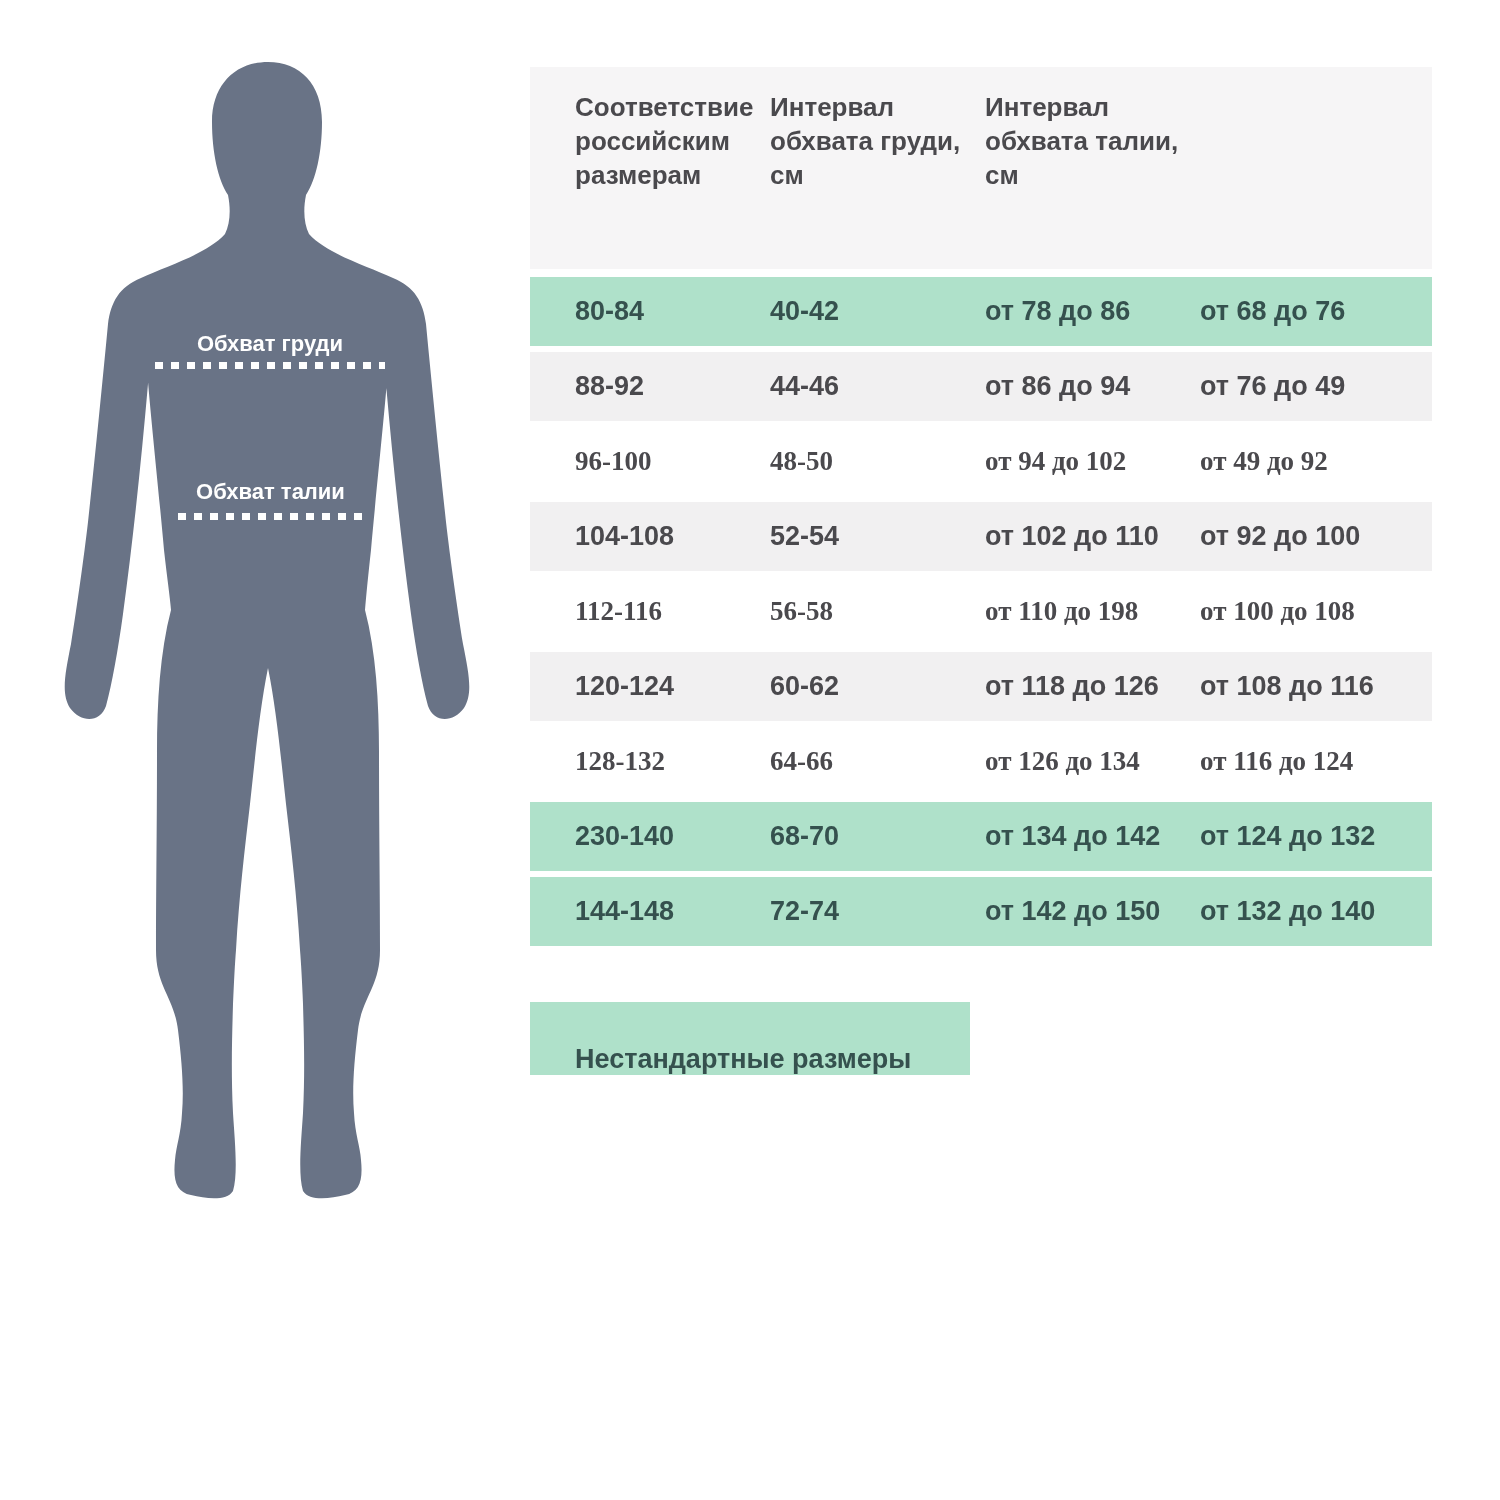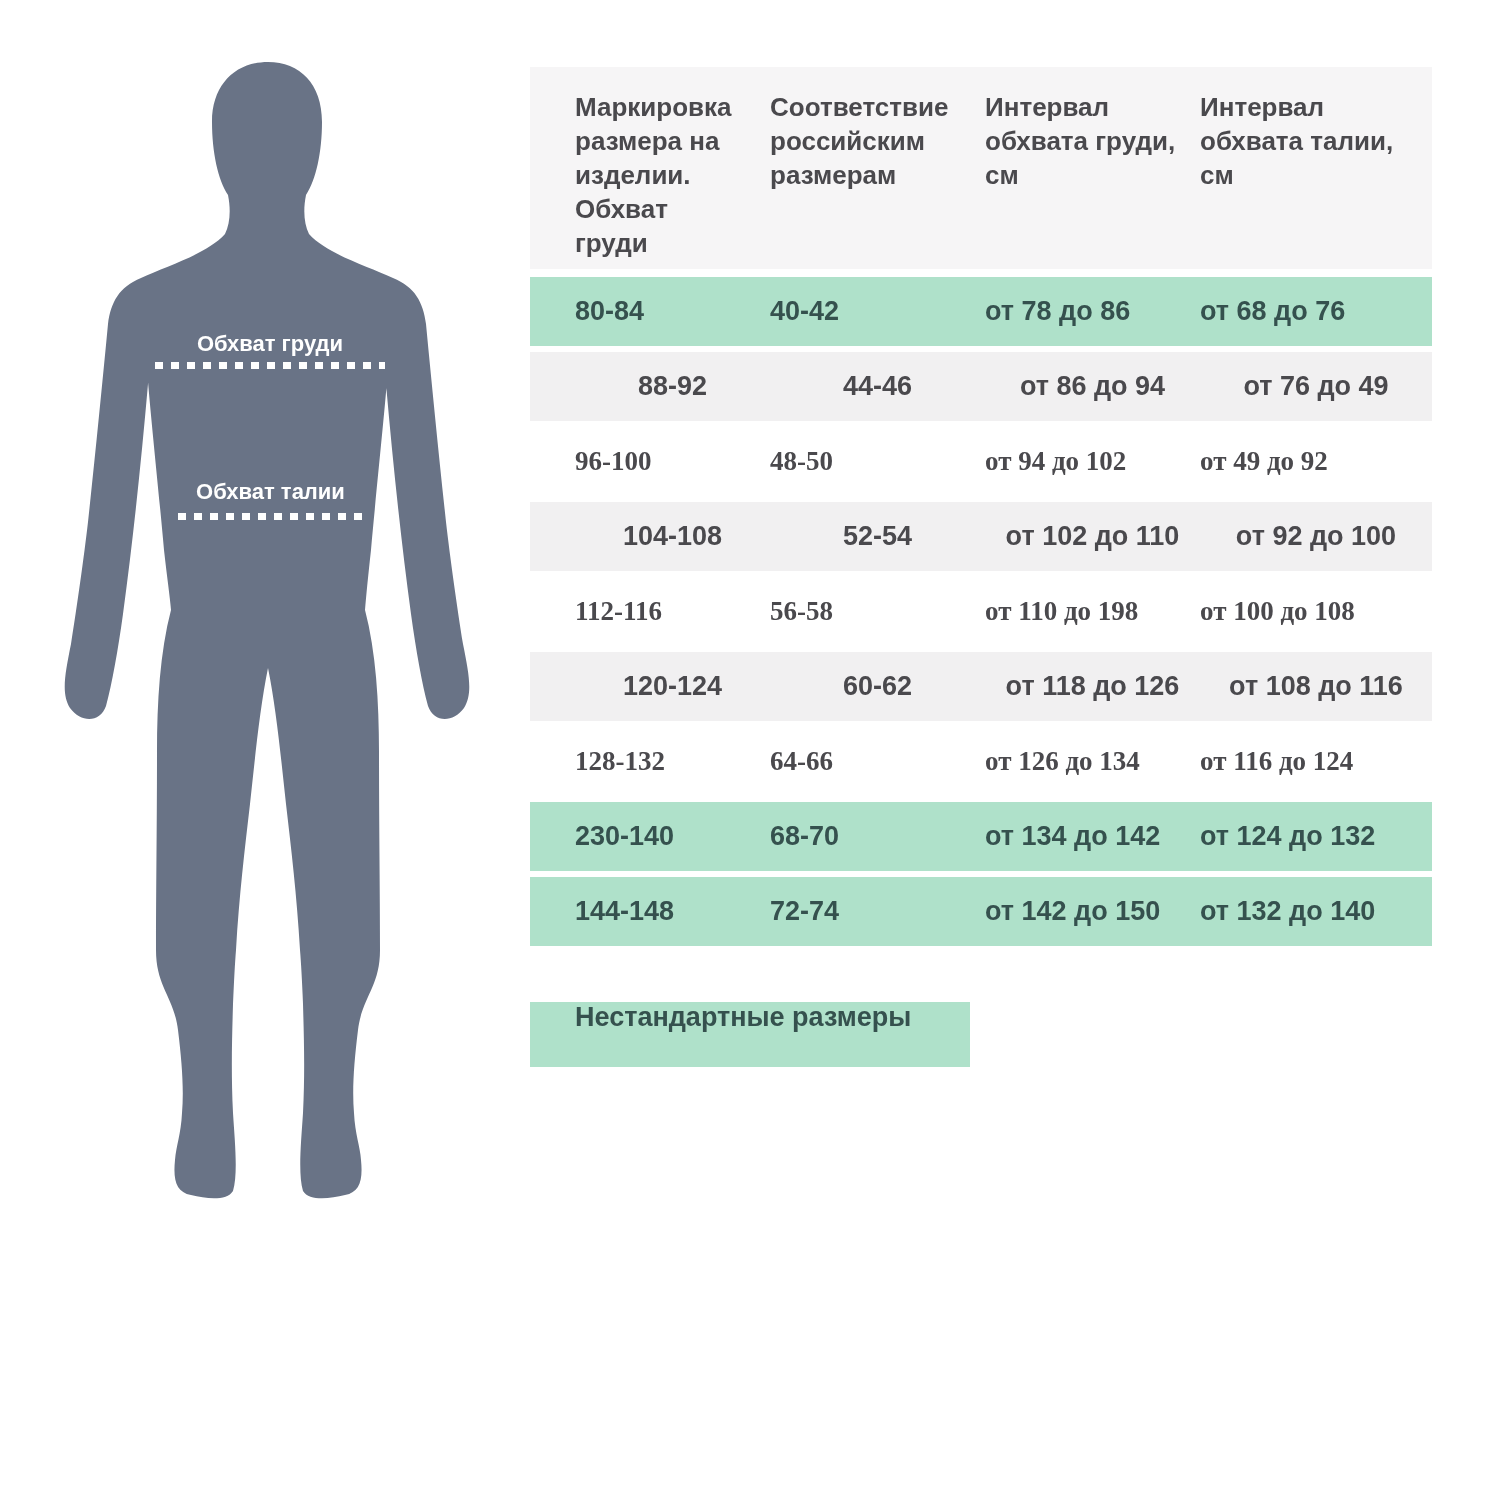--- a/index.html
+++ b/index.html
@@ -34,27 +34,27 @@
     align-items:start;
   }
   .th{padding-right:14px;}
   .th1{max-width:168px;}
   .tbody{display:flex;flex-direction:column;gap:6px;margin-top:8px;}
   .row{
     height:69px;align-items:center;
     color:var(--text-dark,#4a494d);font-size:27px;font-weight:bold;white-space:nowrap;
   }
   .row-white{background:#ffffff;font-family:Liberation Serif, serif;}
-  .row-gray{background:var(--row-gray,#f1f0f1);text-align:center;}
+  .row-gray{background:var(--row-gray,#f1f0f1);}
   .row-green{background:var(--highlight-green,#afe1ca);color:var(--highlight-text,#35514e);}
   
   .legend{
-    position:absolute;left:530px;top:1002px;width:440px;height:65px;
+    position:absolute;left:530px;top:1002px;width:440px;height:73px;
     background:var(--highlight-green,#afe1ca);color:var(--highlight-text,#35514e);
-    font-size:27px;font-weight:bold;display:flex;align-items:flex-start;
+    font-size:27px;font-weight:bold;display:flex;align-items:flex-end;
     padding-left:45px;box-sizing:border-box;white-space:nowrap;
   }
 </style>
 </head>
 <body>
 
 <div class="canvas">
 
   <svg class="figure-svg" viewBox="0 0 420 1150" xmlns="http://www.w3.org/2000/svg" aria-hidden="true">
     <path d="
@@ -114,21 +114,20 @@
   </svg>
 
   <div class="measure-label chest-label">Обхват груди</div>
   <div class="dotted-line chest-line"></div>
 
   <div class="measure-label waist-label">Обхват талии</div>
   <div class="dotted-line waist-line"></div>
 
   <div class="size-table">
     <div class="thead grid-cols">
-      <div class="th th1">Маркировка размера на изделии. Обхват груди</div>
       <div class="th">Соответствие российским размерам</div>
       <div class="th">Интервал обхвата груди, см</div>
       <div class="th">Интервал обхвата талии, см</div>
     </div>
     <div class="tbody">
         <div class="row grid-cols row-green">
     <div class="td">80-84</div>
     <div class="td">40-42</div>
     <div class="td">от 78 до 86</div>
     <div class="td">от 68 до 76</div>

